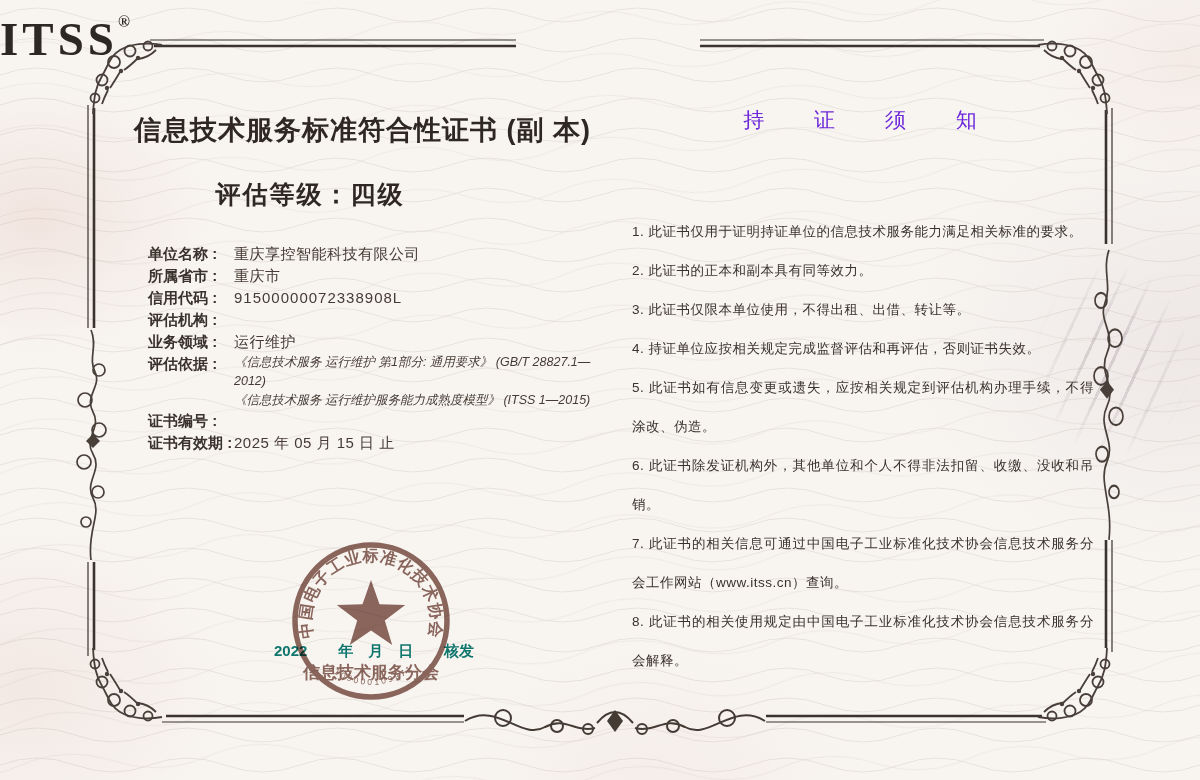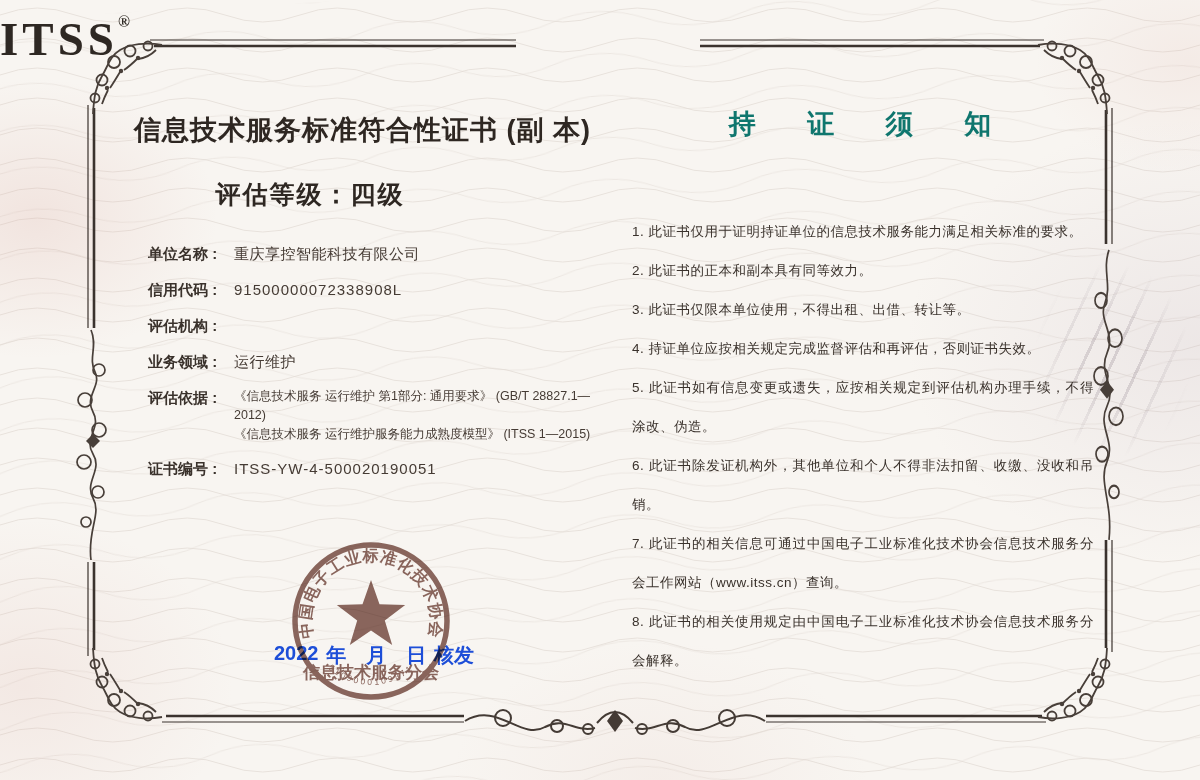--- a/index.html
+++ b/index.html
@@ -33,38 +33,38 @@
   .title{
     position:absolute;left:134px;top:112px;width:452px;
     font-size:27px;font-weight:bold;letter-spacing:1px;color:#2e2722;white-space:nowrap;
   }
   .grade{
     position:absolute;left:160px;top:178px;width:300px;text-align:center;
     font-size:25px;font-weight:bold;letter-spacing:2px;color:#2e2722;
   }
   .fields{
     position:absolute;left:148px;top:243px;width:450px;
-    display:flex;flex-direction:column;gap:14px;
+    display:flex;flex-direction:column;
   }
   .frow{display:flex;align-items:flex-start;line-height:22px;}
   .frow .lbl{min-width:86px;font-weight:bold;font-size:15px;color:#3a322c;flex:0 0 auto;}
   .frow .val{font-size:15px;color:#453b34;letter-spacing:.5px;}
   .frow .val.mono{letter-spacing:1px;}
-  .frow .val.small{font-size:12.5px;line-height:19px;letter-spacing:0;}
+  .frow .val.small{font-size:12.5px;line-height:19px;letter-spacing:0;font-style:italic;}
   .issue-line{
     position:absolute;left:274px;top:642px;width:200px;
     display:flex;justify-content:space-between;
-    font-size:20px;font-weight:bold;color:#1d4ed8;z-index:1;
+    font-size:15px;font-weight:bold;color:#0f766e;z-index:1;
   }
   .stamp-wrap{position:absolute;left:276px;top:526px;width:190px;height:190px;z-index:2;
     opacity:.88;mix-blend-mode:multiply;}
   
   .notice-title{
     position:absolute;left:640px;top:106px;width:440px;text-align:center;
-    font-size:27px;font-weight:bold;letter-spacing:22px;text-indent:22px;color:#0f766e;
+    font-size:21px;font-weight:normal;letter-spacing:22px;text-indent:22px;color:#6d28d9;
   }
   .notice-items{
     position:absolute;left:632px;top:212px;width:462px;
     font-size:13.5px;color:#3a322c;
   }
   .notice-items p{margin:0;line-height:39px;text-align:justify;letter-spacing:.5px;}
   svg text{user-select:none;}
 </style>
 </head>
 <body>
@@ -156,40 +156,47 @@
 <div class="grade">
   <span>评估等级：</span><span>四级</span>
 </div>
 
 <div class="fields">
   <div class="frow">
     <span class="lbl">单位名称 :</span>
     <span class="val">重庆享控智能科技有限公司</span>
   </div>
   <div class="frow">
+    <span class="lbl">所属省市 :</span>
+    <span class="val">重庆市</span>
+  </div>
+  <div class="frow">
     <span class="lbl">信用代码 :</span>
     <span class="val mono">91500000072338908L</span>
   </div>
   <div class="frow">
     <span class="lbl">评估机构 :</span>
   </div>
   <div class="frow">
     <span class="lbl">业务领域 :</span>
     <span class="val">运行维护</span>
   </div>
   <div class="frow">
     <span class="lbl">评估依据 :</span>
     <span class="val small">
       <span>《信息技术服务 运行维护 第1部分: 通用要求》 (GB/T 28827.1—2012)</span><br>
       <span>《信息技术服务 运行维护服务能力成熟度模型》 (ITSS 1—2015)</span>
     </span>
   </div>
   <div class="frow">
     <span class="lbl">证书编号 :</span>
-    <span class="val mono">ITSS-YW-4-500020190051</span>
+  </div>
+  <div class="frow">
+    <span class="lbl">证书有效期 :</span>
+    <span class="val">2025 年  05  月 15  日 止</span>
   </div>
 </div>
 
 <div class="issue-line">
   <span>2022</span>
   <span>年　月　日</span>
   <span>核发</span>
 </div>
 
 <div class="stamp-wrap">

